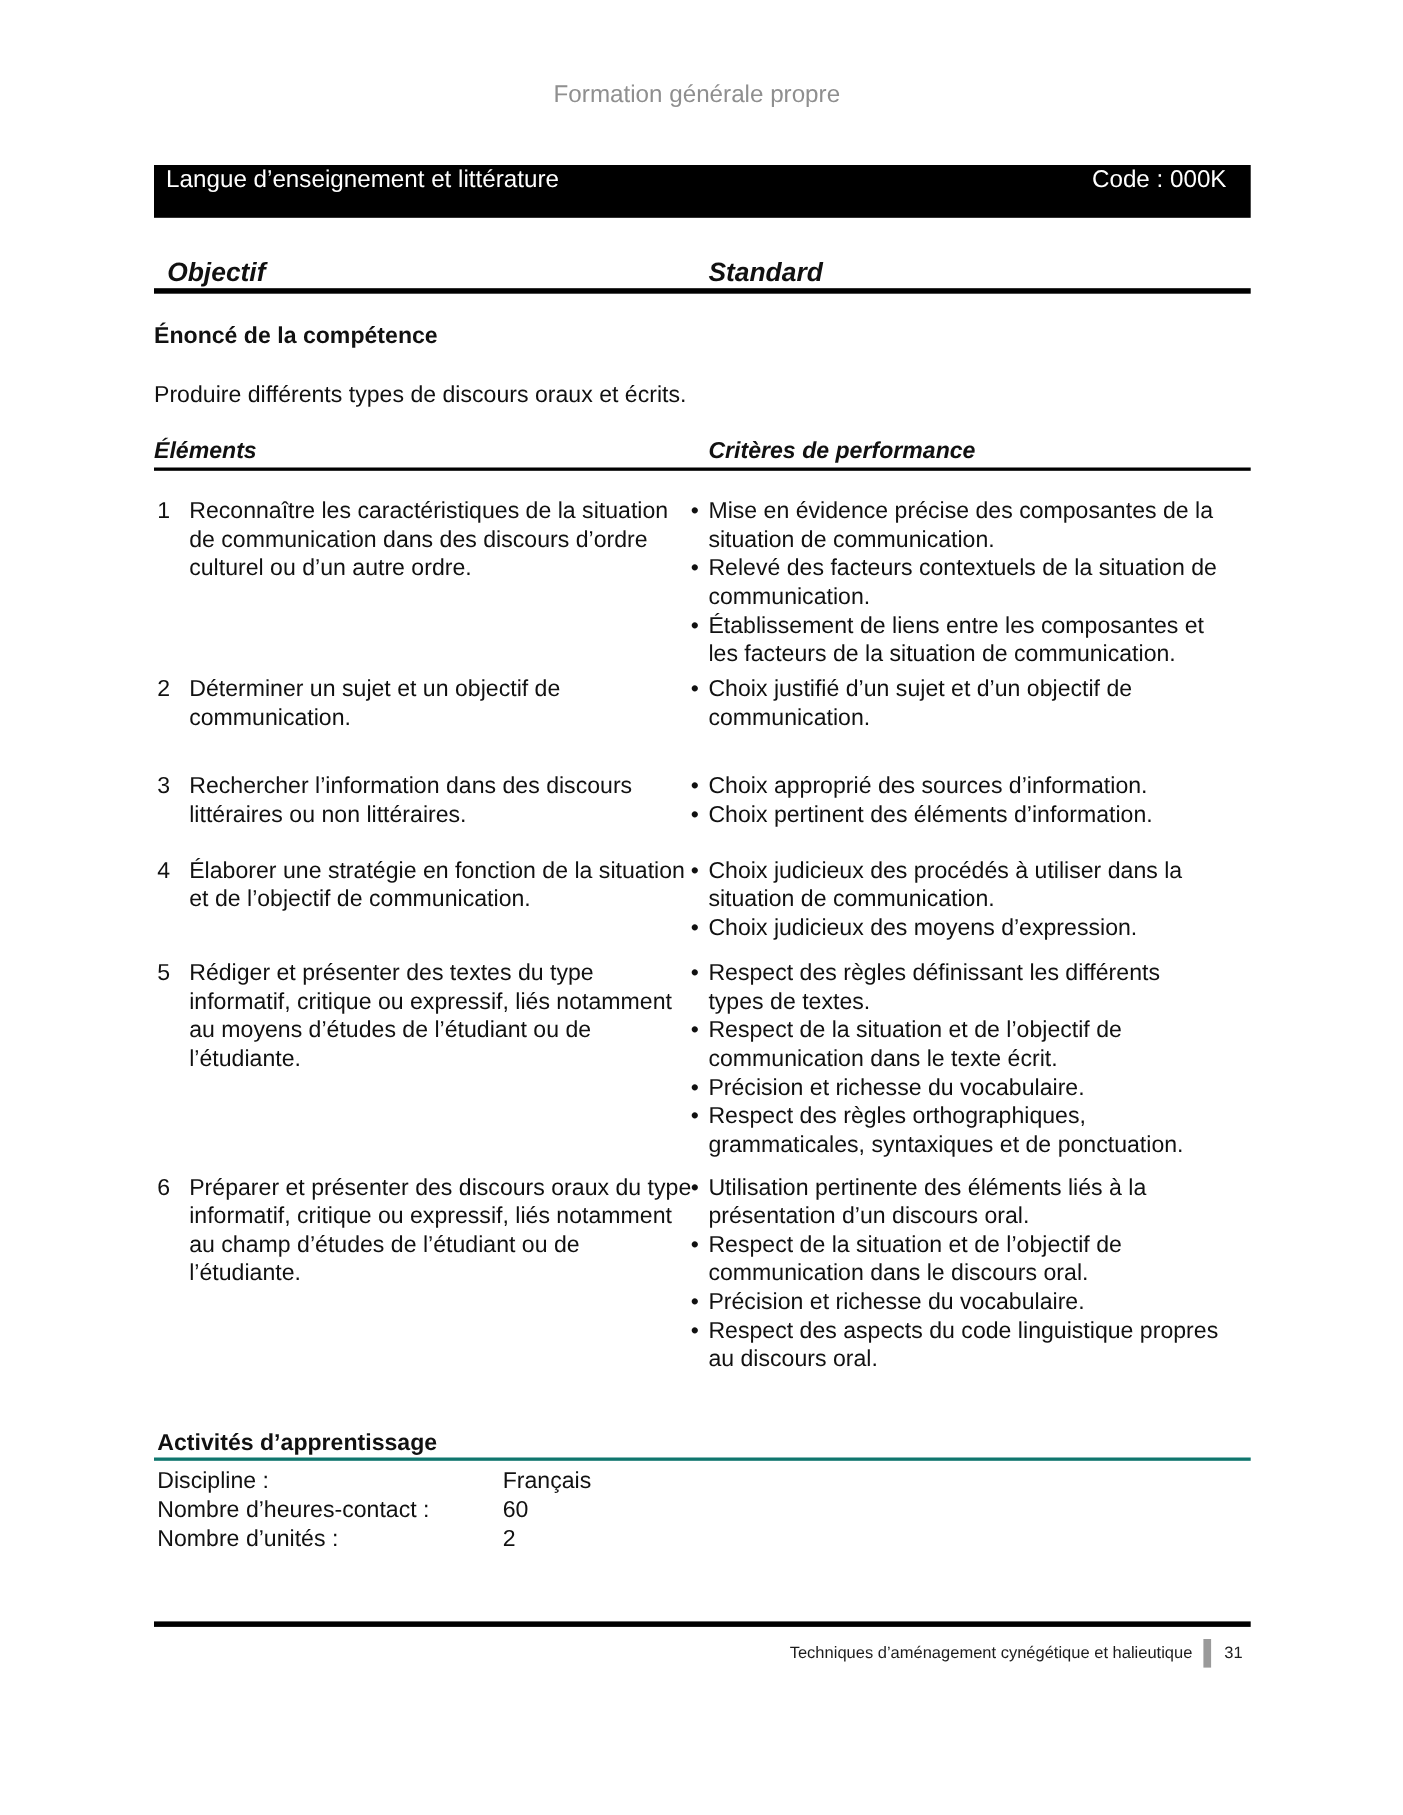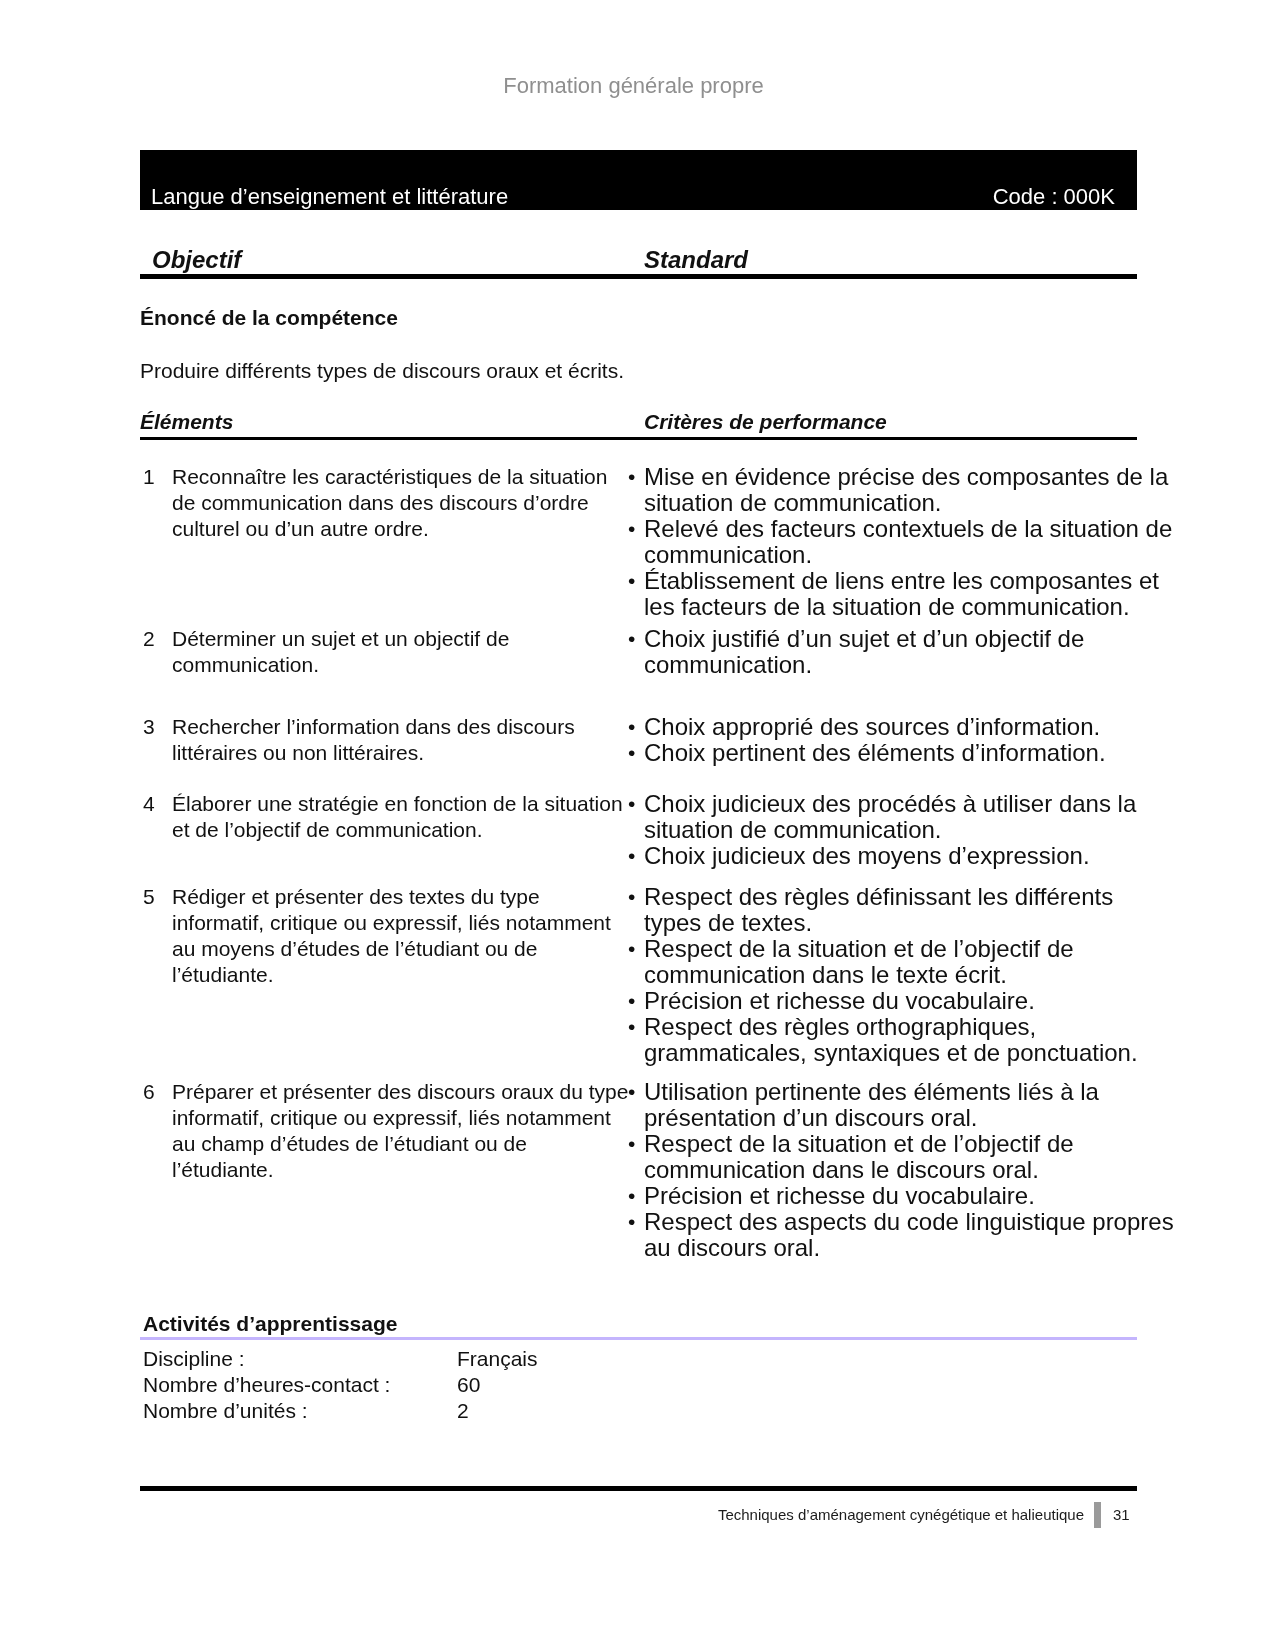--- a/index.html
+++ b/index.html
@@ -10,22 +10,22 @@
     color:#111; -webkit-font-smoothing:antialiased;
   }
   .page { width:1275px; height:1650px; padding:73px 138px 0 140px; background:#fff; }
 
   .running-head {
     text-align:center; font-size:22px; line-height:26px; color:#8f8f8f;
     padding-right:10px;
   }
 
   .title-bar {
-    margin-top:51px; height:60px; background:#000; color:#fff;
-    display:flex; align-items:flex-end; justify-content:space-between;
+    margin-top:51px; height:48px; background:#000; color:#fff;
+    display:flex; align-items:flex-start; justify-content:space-between;
     padding:0 22px 0 11px; font-size:22px;
   }
 
   .grid2 { display:grid; grid-template-columns:487px 510px; }
 
   .obj-std {
     margin-top:37px; border-bottom:5px solid #000; padding-bottom:1px;
   }
   .obj-std .h {
     font-size:24px; line-height:26px; font-weight:bold; font-style:italic;
@@ -50,30 +50,30 @@
   #rows .crit-row:nth-of-type(5) { margin-top:15px; }
   #rows .crit-row:nth-of-type(6) { margin-top:13px; }
 
   .el-cell { display:grid; grid-template-columns:29px 1fr; padding-left:3px; }
   .el-num  { font-size:21px; line-height:26px; }
   .el-text { font-size:21px; line-height:26px; white-space:pre; }
 
   .crit-list { list-style:none; }
   .crit-list li {
     position:relative; padding-left:17px;
-    font-size:24px; line-height:26px; white-space:pre;
+    font-size:21px; line-height:26px; white-space:pre;
   }
   .crit-list li::before {
     content:"\2022"; position:absolute; left:1px; top:0;
     font-size:21px; line-height:26px;
   }
 
   .activites-h {
     margin-top:50px; font-size:21px; line-height:26px; font-weight:bold;
-    border-bottom:3px solid #c4b5fd; padding-bottom:0; padding-left:3px;
+    border-bottom:3px solid #0f766e; padding-bottom:0; padding-left:3px;
   }
 
   .fields { margin-top:6px; }
   .field-row { display:grid; grid-template-columns:314px 1fr; padding-left:3px; }
   .field-row .lab, .field-row .val { font-size:21px; line-height:26px; }
 
   .footer-rule { margin-top:62px; height:5px; background:#000; }
   .footer {
     margin-top:11px; display:flex; align-items:center; justify-content:flex-end;
     font-size:15px; line-height:20px; color:#1c1c1c;

